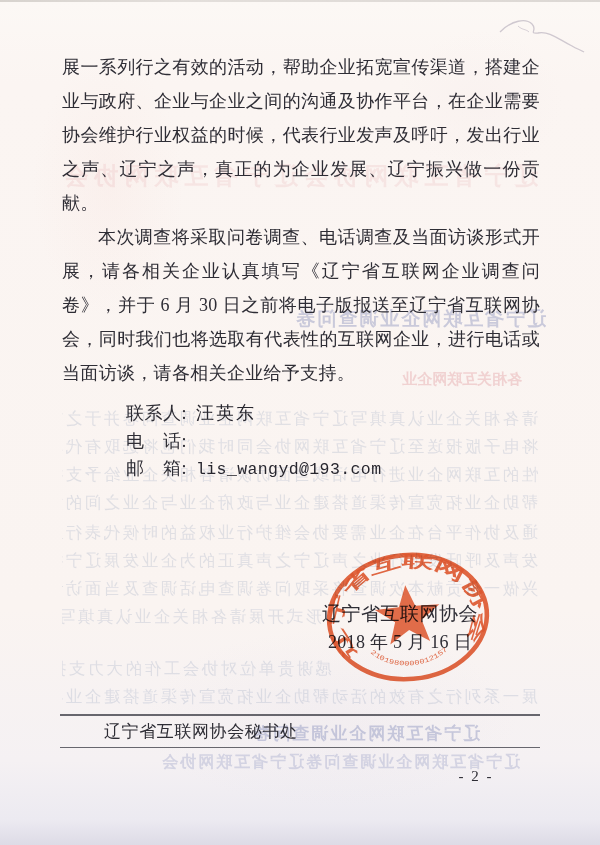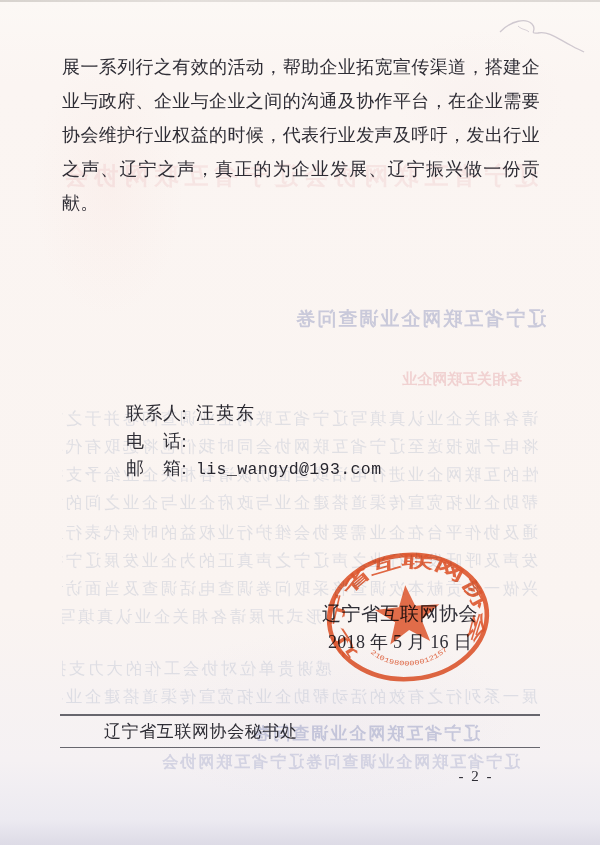--- a/index.html
+++ b/index.html
@@ -85,20 +85,21 @@
   <div class="ghost gray" style="top:550px;left:62px;width:476px;">发声及呼吁发出行业之声辽宁之声真正的为企业发展辽宁振</div>
   <div class="ghost gray" style="top:578px;left:62px;width:476px;">兴做一份贡献本次调查将采取问卷调查电话调查及当面访谈</div>
   <div class="ghost gray" style="top:606px;left:62px;width:260px;">形式开展请各相关企业认真填写辽宁省互联网企业调查问卷</div>
   <div class="ghost gray" style="top:658px;left:62px;width:270px;">感谢贵单位对协会工作的大力支持辽宁省互联网协会秘书处</div>
   <div class="ghost gray" style="top:686px;left:62px;width:476px;">展一系列行之有效的活动帮助企业拓宽宣传渠道搭建企业与</div>
   <div class="ghost blueBold" style="top:722px;left:220px;width:260px;font-size:17px;">辽宁省互联网企业调查问卷</div>
   <div class="ghost blueBold" style="top:752px;left:80px;width:440px;font-size:16px;opacity:.7;">辽宁省互联网企业调查问卷辽宁省互联网协会</div>
 
   <div class="body-text">
     <p>展一系列行之有效的活动，帮助企业拓宽宣传渠道，搭建企业与政府、企业与企业之间的沟通及协作平台，在企业需要协会维护行业权益的时候，代表行业发声及呼吁，发出行业之声、辽宁之声，真正的为企业发展、辽宁振兴做一份贡献。</p>
+    <p class="indent">本次调查将采取问卷调查、电话调查及当面访谈形式开展，请各相关企业认真填写《辽宁省互联网企业调查问卷》，并于 6 月 30 日之前将电子版报送至辽宁省互联网协会，同时我们也将选取有代表性的互联网企业，进行电话或当面访谈，请各相关企业给予支持。</p>
   </div>
 
   <div class="contacts">
     <div class="contact-row">
       <span class="contact-label">联系人:</span>
       <span class="contact-value cjk">汪英东</span>
     </div>
     <div class="contact-row">
       <span class="contact-label">电　话:</span>
     </div>

